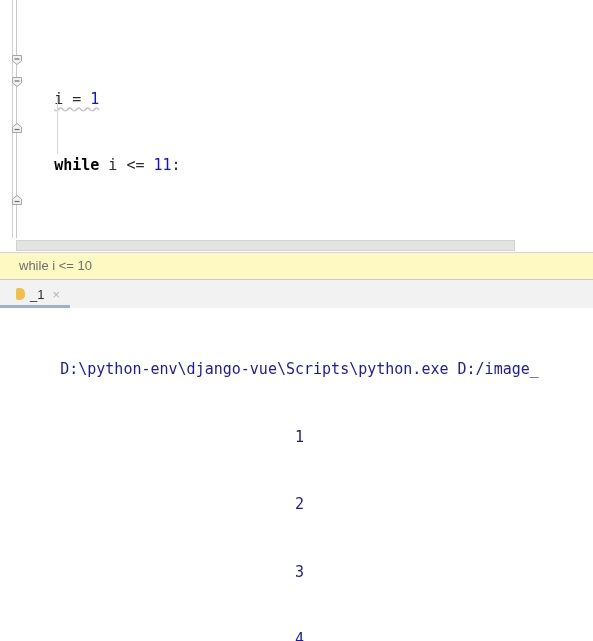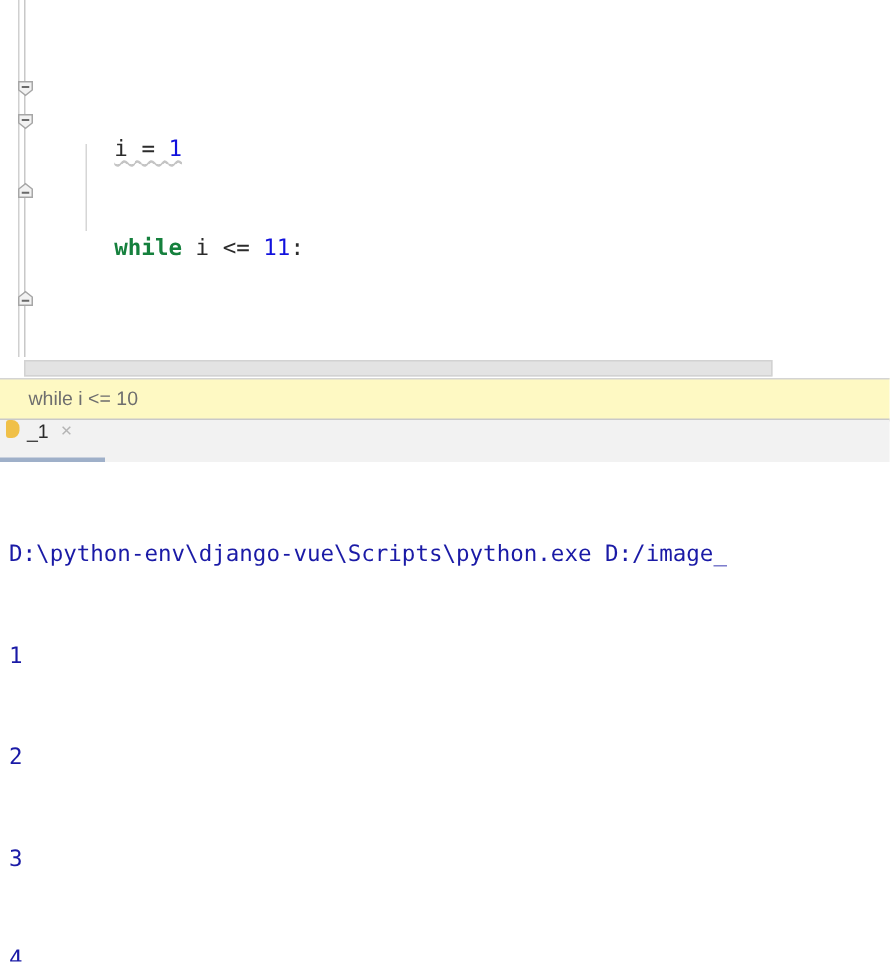--- a/index.html
+++ b/index.html
@@ -57,24 +57,23 @@
     width: 593px;
     height: 252px;
     font-family: "DejaVu Sans Mono", "Liberation Mono", monospace;
     font-size: 15px;
     line-height: 22px;
     white-space: pre;
   }
   .line {
     position: relative;
     height: 22px;
-    padding-left: 22px;
     color: #2b2b2b;
   }
-  .kw   { color: #15803d; font-weight: bold; }
+  .kw   { color: #000000; font-weight: bold; }
   .num  { color: #1111dd; }
   .op   { color: #2b2b2b; }
   .warn {
     text-decoration: underline;
     text-decoration-style: wavy;
     text-decoration-color: #c4c4c4;
     text-underline-offset: 2px;
   }
   
   .indent-guide {
@@ -141,22 +140,22 @@
     width: 593px;
     height: 28px;
     background: #f2f2f2;
   }
   .run-tab {
     position: absolute;
     left: 0;
     top: 0;
     height: 28px;
     display: flex;
-    align-items: flex-start;
-    padding: 0 10px 0 4px;
+    align-items: center;
+    padding: 0 10px 0 16px;
     box-sizing: border-box;
   }
   .tab-dot {
     width: 9px;
     height: 12px;
     background: #f0c048;
     border-radius: 2px 5px 5px 2px;
     margin-right: 5px;
     flex: 0 0 auto;
   }
@@ -187,20 +186,21 @@
     width: 593px;
     height: 333px;
     background: #ffffff;
     overflow: hidden;
     font-family: "DejaVu Sans Mono", "Liberation Mono", monospace;
     font-size: 15px;
     line-height: 22.5px;
     white-space: pre;
     padding-top: 5px;
     box-sizing: border-box;
+    text-align: center;
   }
   .con-line {
     height: 22.5px;
     padding-left: 6px;
     color: #1a1aa6;
   }
 </style>
 </head>
 <body>
 

